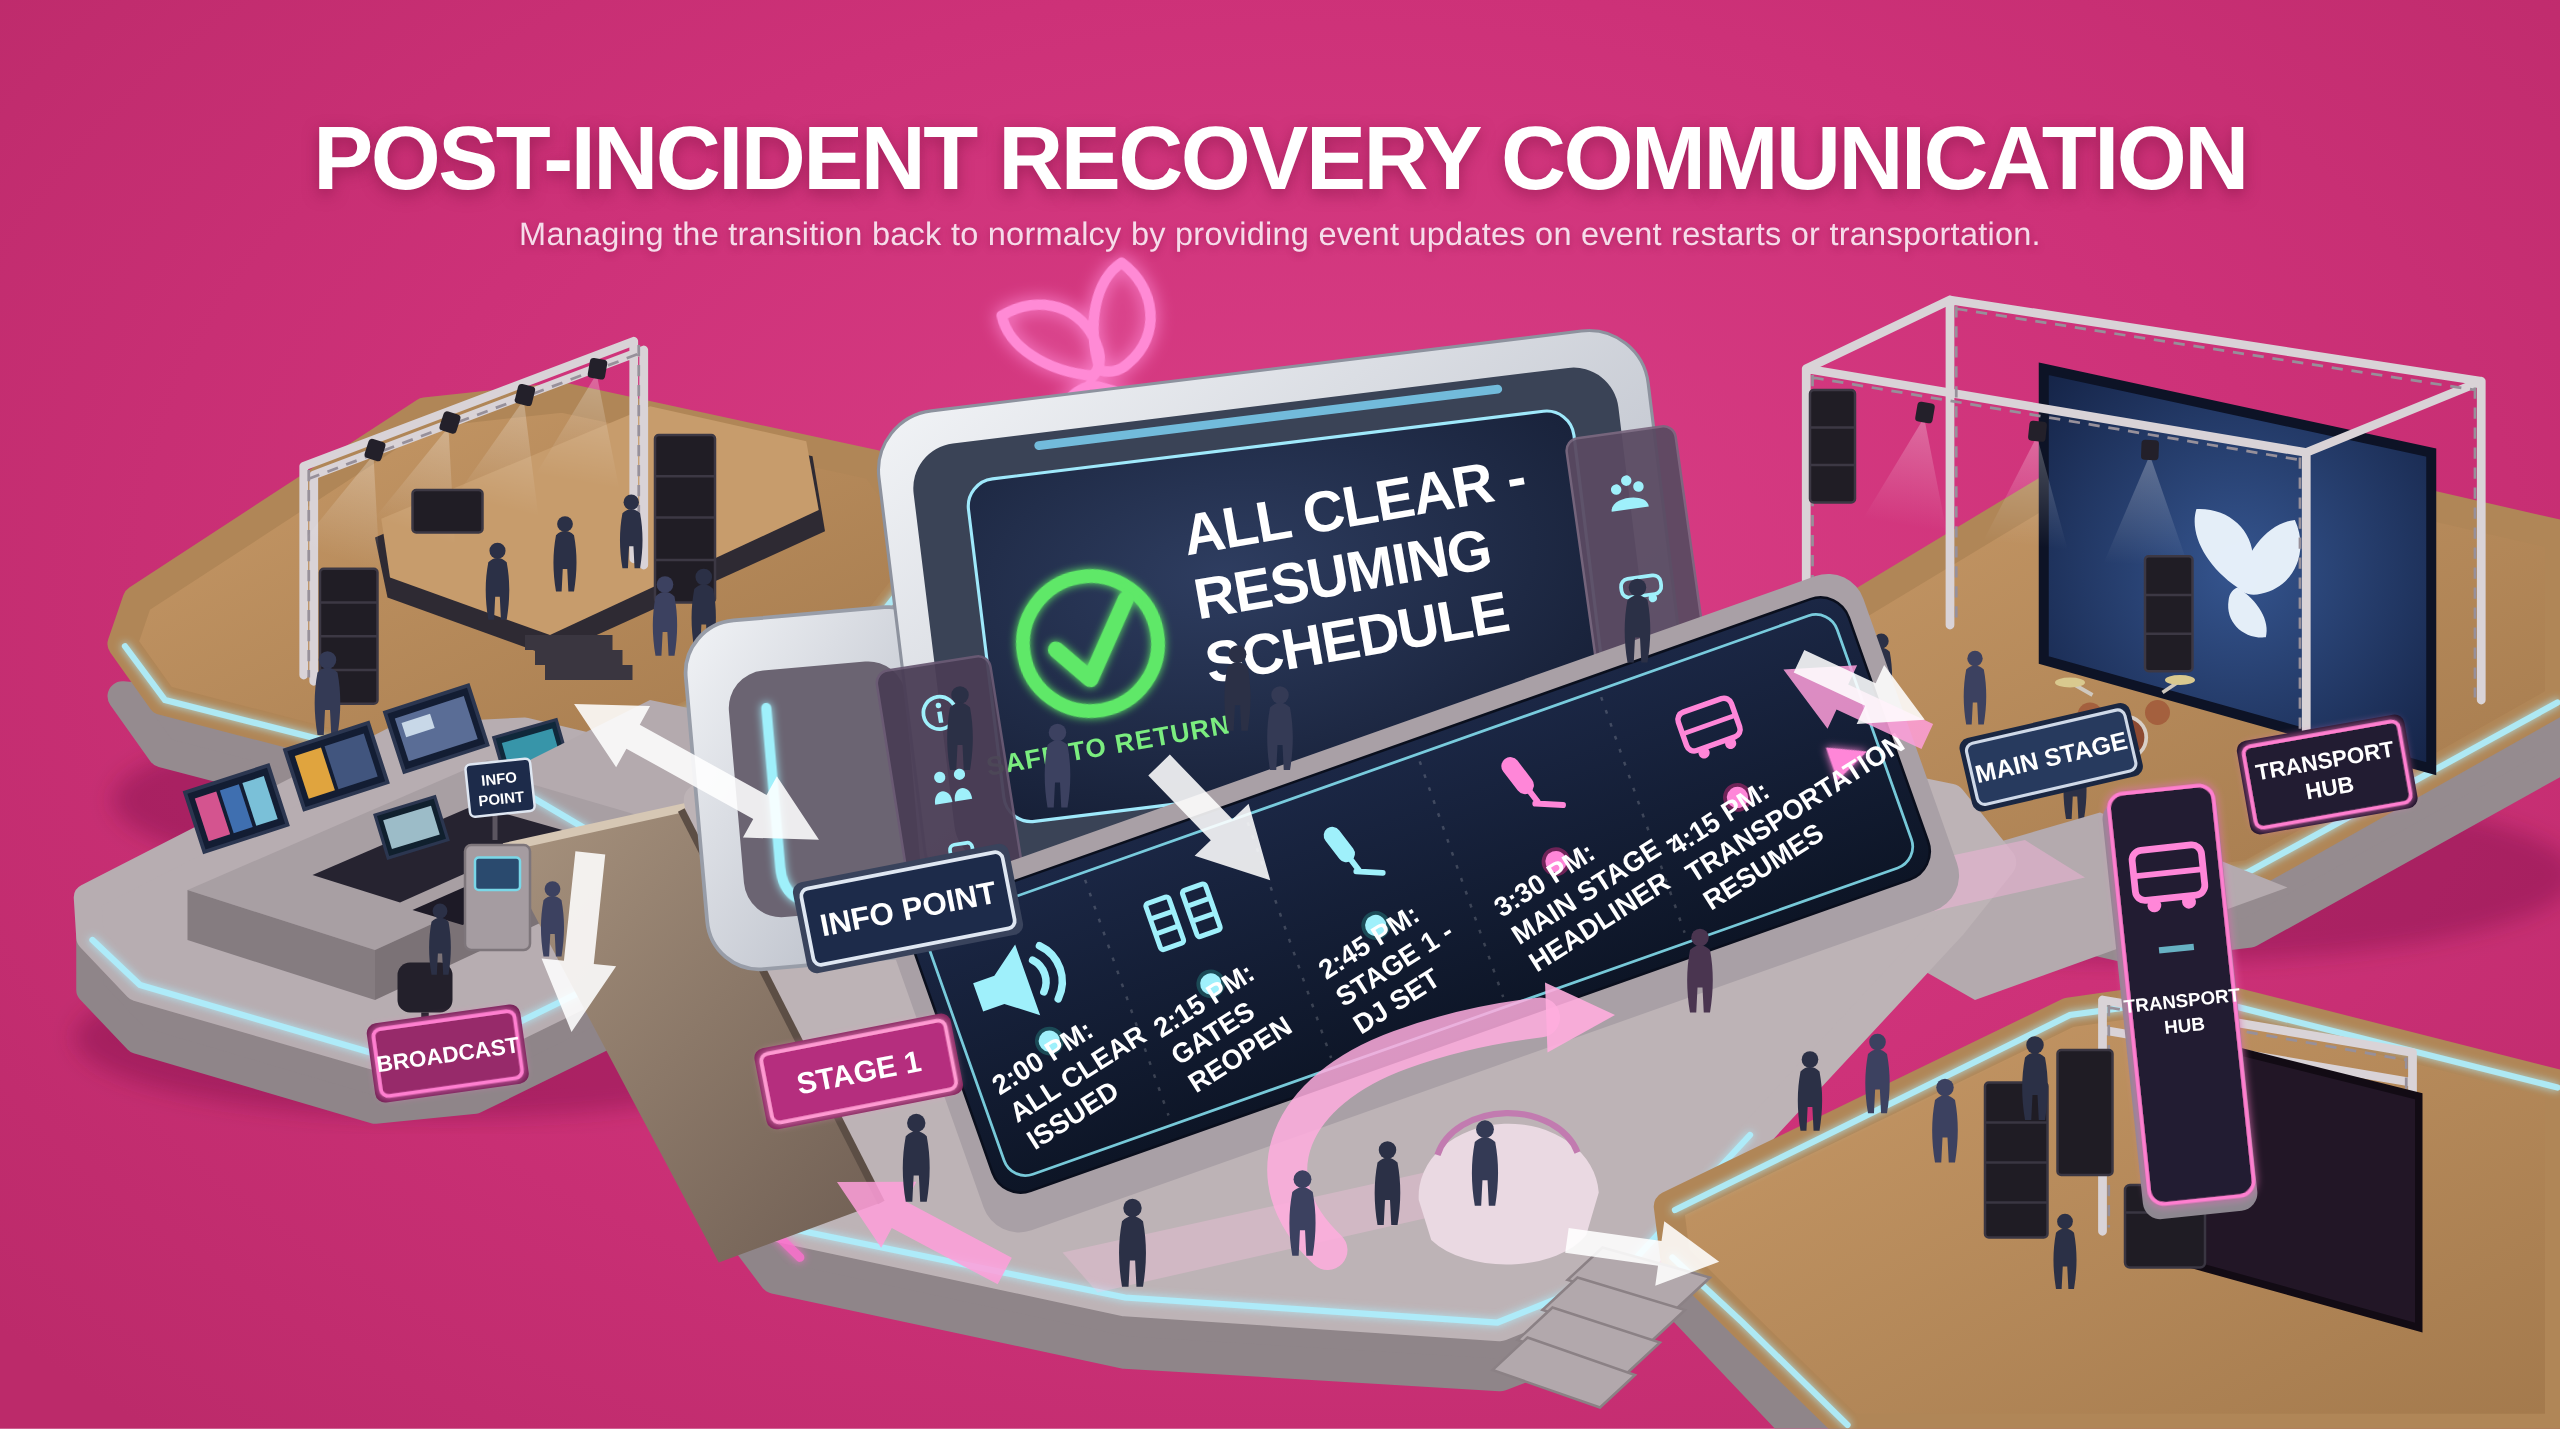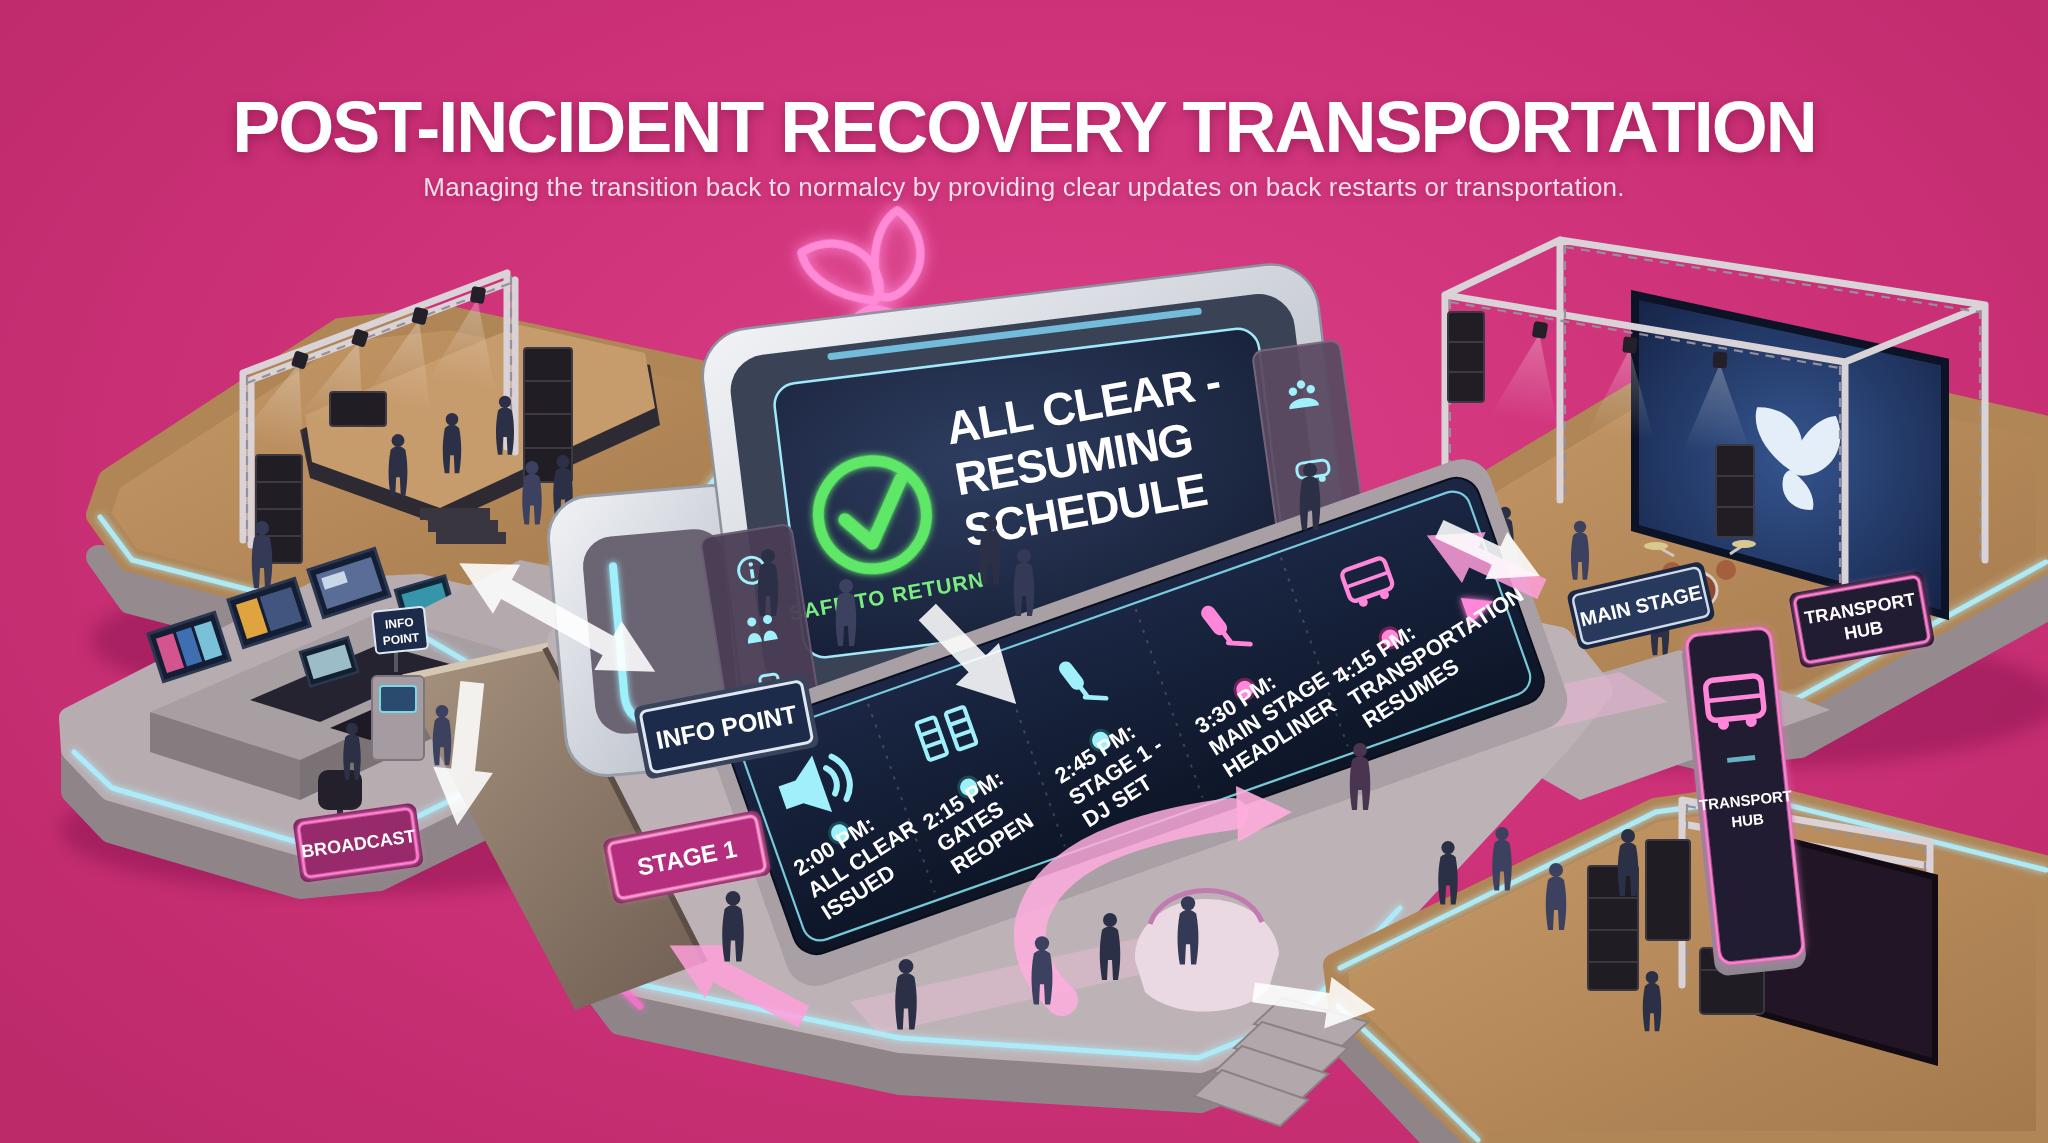--- a/index.html
+++ b/index.html
@@ -519,14 +519,14 @@
     <use href="#person" transform="translate(1042,976) scale(1.02)" fill="#3c4160"></use>
     <use href="#person" transform="translate(1110,952) scale(1)"></use>
     <use href="#person" transform="translate(1188,936) scale(1.02)" fill="#343a55"></use>
     <use href="#person" transform="translate(733,932) scale(1.05)"></use>
     <use href="#person" transform="translate(1556,902) scale(1)" fill="#3c4160"></use>
     <use href="#person" transform="translate(1628,868) scale(1)"></use>
     <use href="#person" transform="translate(1360,782) scale(1)" fill="#4a3550"></use>
   </g>
 </svg>
 
-<div class="hdr title">POST-INCIDENT RECOVERY TRANSPORTATION</div>
-<div class="hdr subtitle">Managing the transition back to normalcy by providing clear updates on back restarts or transportation.</div>
+<div class="hdr title">POST-INCIDENT RECOVERY COMMUNICATION</div>
+<div class="hdr subtitle">Managing the transition back to normalcy by providing event updates on event restarts or transportation.</div>
 
 </body></html>

